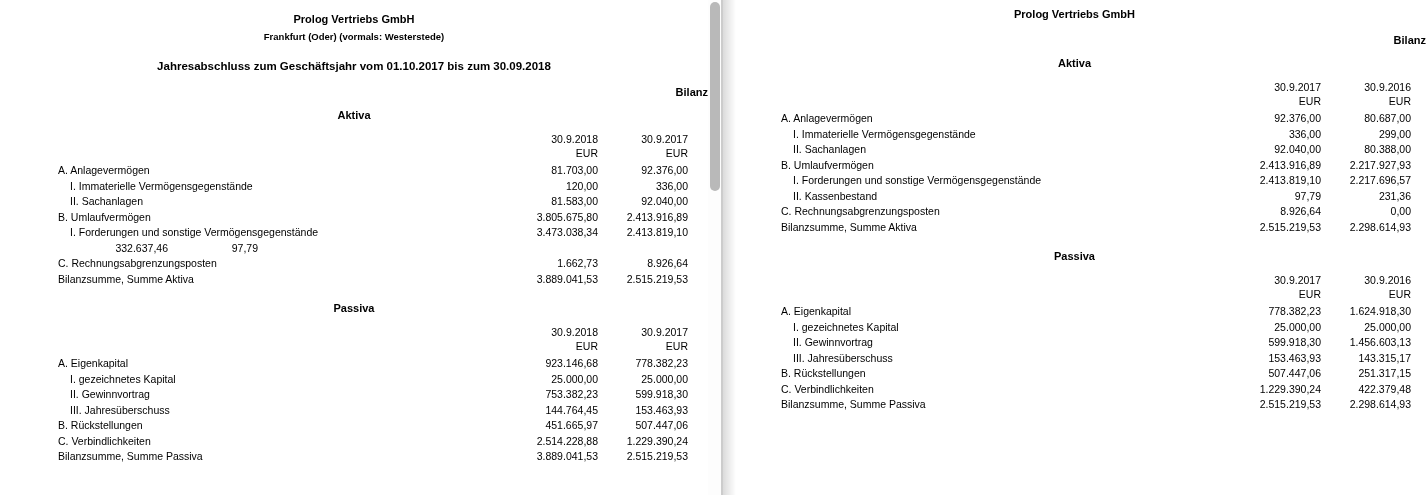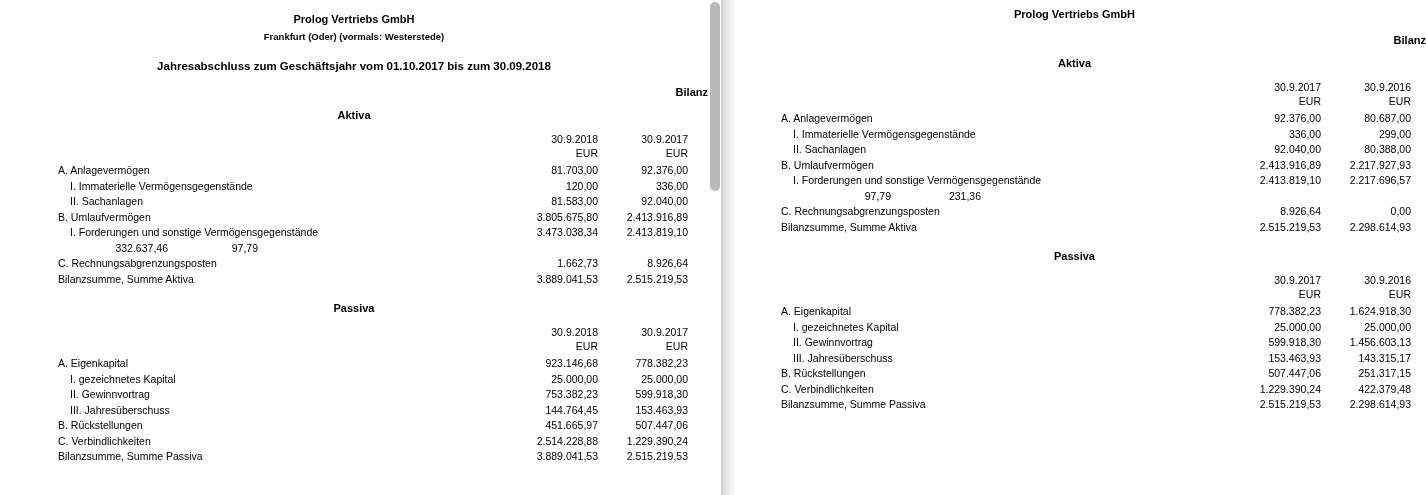--- a/index.html
+++ b/index.html
@@ -279,20 +279,21 @@
               <div class="lbl">B. Umlaufvermögen</div>
               <div class="val v1">2.413.916,89</div>
               <div class="val v2">2.217.927,93</div>
             </div>
             <div class="row sub">
               <div class="lbl">I. Forderungen und sonstige Vermögensgegenstände</div>
               <div class="val v1">2.413.819,10</div>
               <div class="val v2">2.217.696,57</div>
             </div>
             <div class="row sub">
+              <div class="lbl">II. Kassenbestand</div>
               <div class="val v1">97,79</div>
               <div class="val v2">231,36</div>
             </div>
             <div class="row">
               <div class="lbl">C. Rechnungsabgrenzungsposten</div>
               <div class="val v1">8.926,64</div>
               <div class="val v2">0,00</div>
             </div>
             <div class="row">
               <div class="lbl">Bilanzsumme, Summe Aktiva</div>

